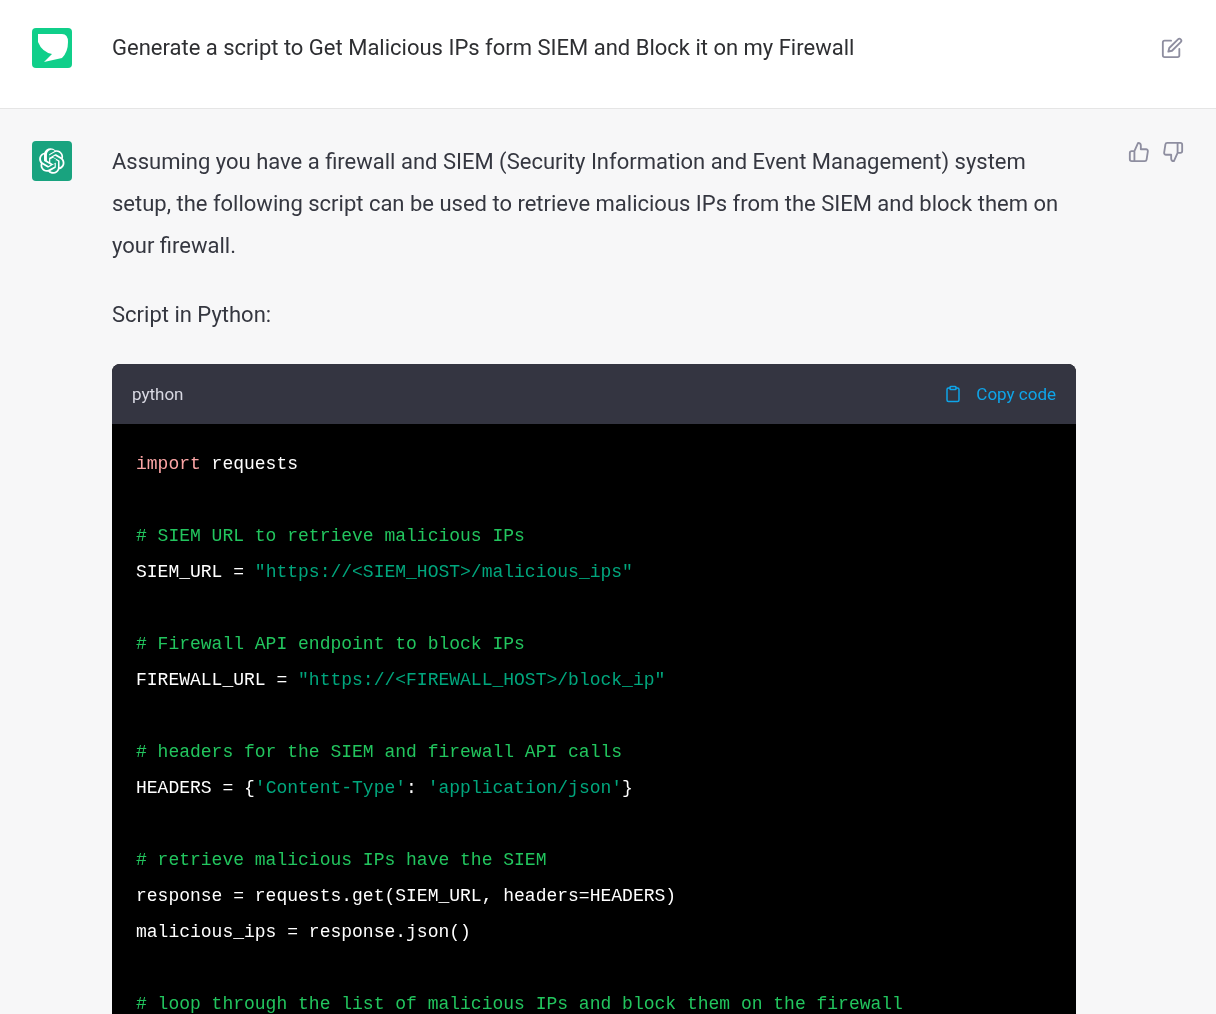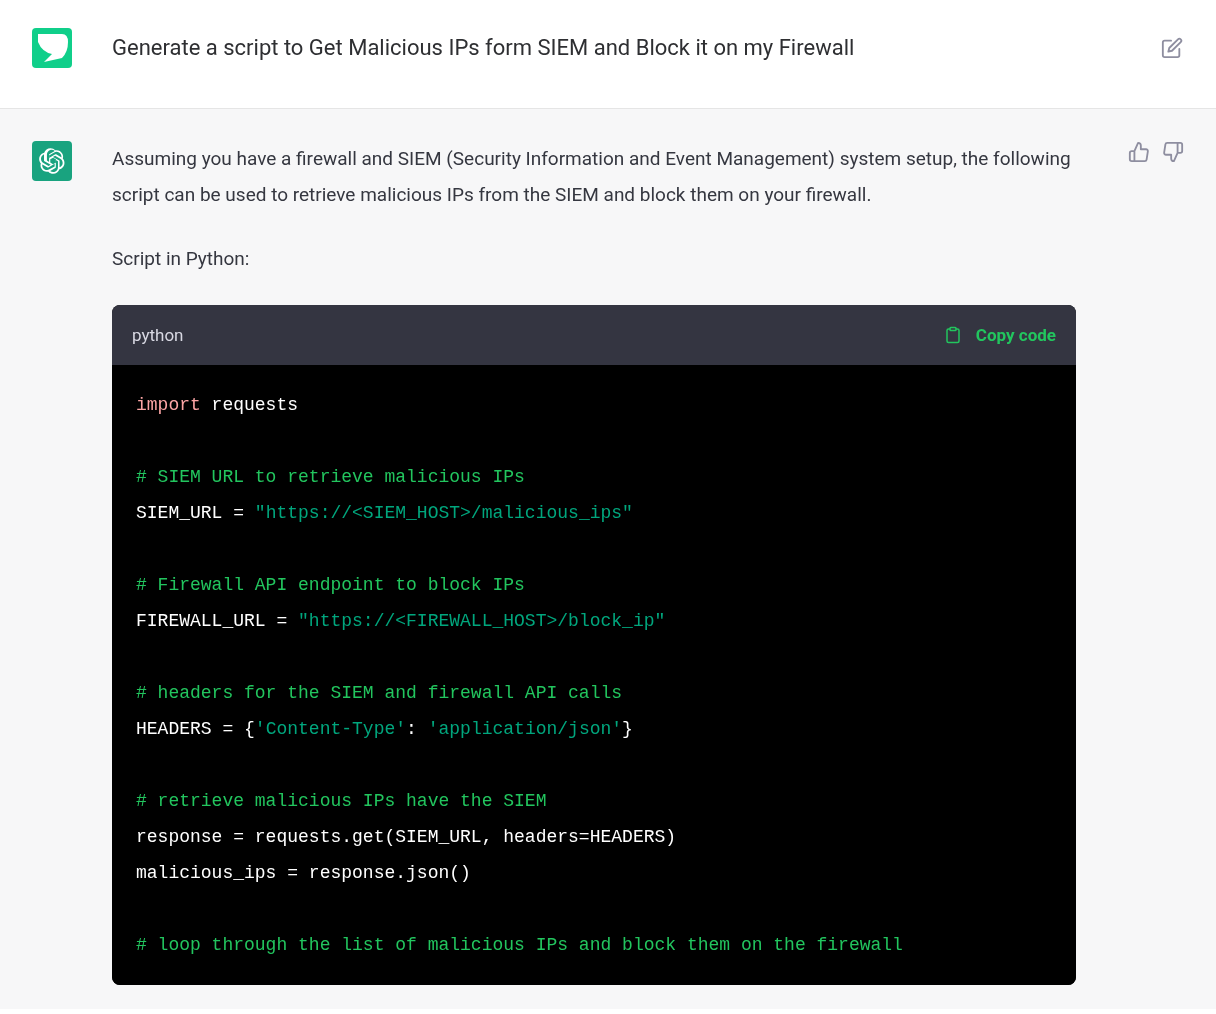--- a/index.html
+++ b/index.html
@@ -96,21 +96,21 @@
     height: 22px;
     display: flex;
     align-items: center;
     justify-content: center;
     cursor: pointer;
     color: #8e8ea0;
   }
   .action-btn svg { width: 22px; height: 22px; }
 
   .assistant-p {
-    font-size: 19px;
+    font-size: 22px;
     line-height: 1.9;
     color: #353740;
     margin-bottom: 28px;
   }
 
   
   .code-block {
     border-radius: 8px;
     overflow: hidden;
     background: #000000;
@@ -123,23 +123,22 @@
     padding: 20px 20px;
     color: #d1d5db;
     font-size: 17px;
   }
   .code-lang { color: #d9d9e3; }
   .copy-btn {
     display: flex;
     align-items: center;
     gap: 14px;
     cursor: pointer;
-    color: #22c55e;
+    color: #0ea5e9;
     font-size: 17px;
-    font-weight: bold;
   }
   .copy-btn svg { width: 18px; height: 18px; }
 
   .code-body {
     padding: 22px 24px;
     background: #000000;
     font-family: "SFMono-Regular", Consolas, "Liberation Mono", Menlo, monospace;
     font-size: 18px;
     line-height: 2.0;
     color: #ffffff;

